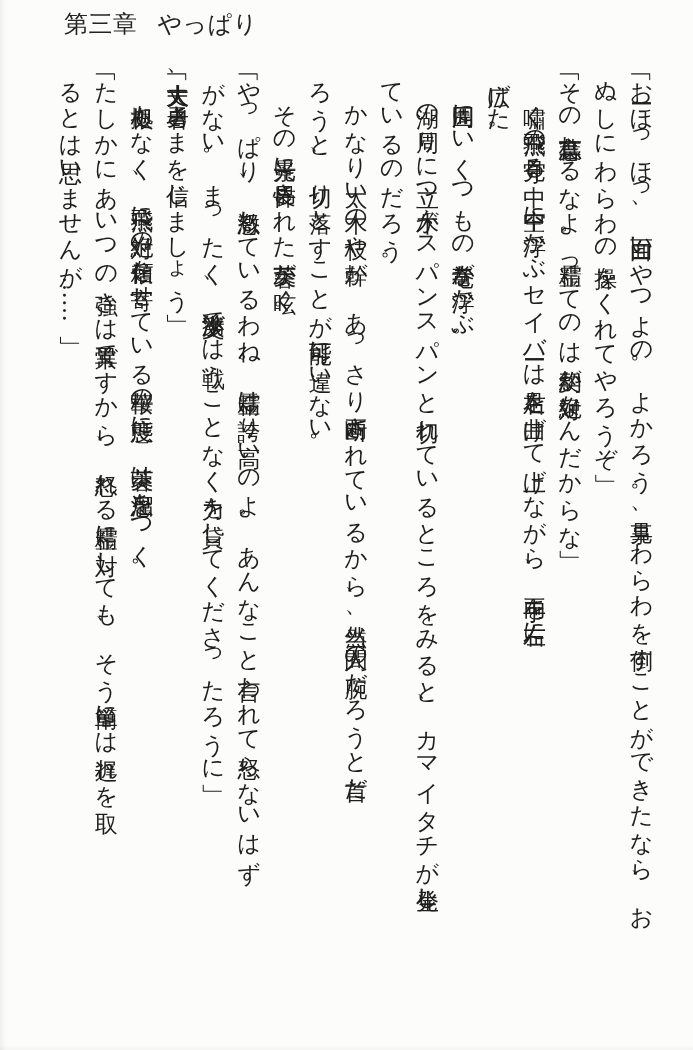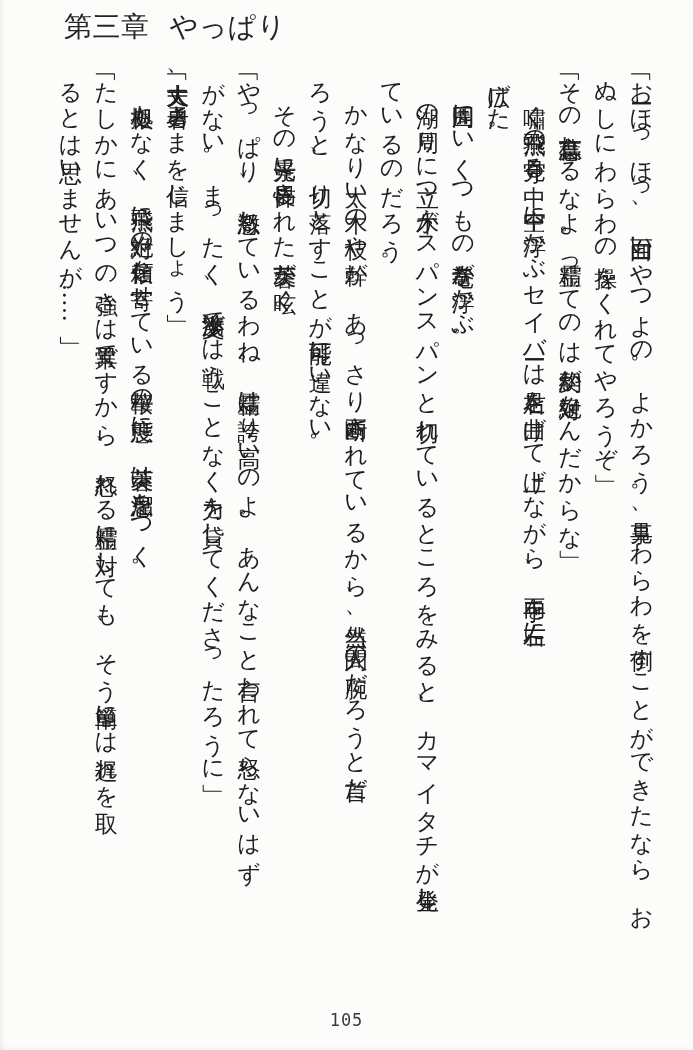--- a/index.html
+++ b/index.html
@@ -25,21 +25,21 @@
     background:
       linear-gradient(to right, rgba(0,0,0,0.05), rgba(0,0,0,0) 6px),
       linear-gradient(to top, rgba(0,0,0,0.03), rgba(0,0,0,0) 5px);
   }
   .chapter-header {
     position: absolute;
     top: 8px;
     left: 64px;
     display: flex;
     gap: 20px;
-    font-size: 28px;
+    font-size: 24px;
     letter-spacing: 0.5px;
     color: #242424;
     white-space: nowrap;
   }
   .text-block {
     position: absolute;
     top: 66px;
     right: 34px;
     width: 607px;
     height: 926px;
@@ -95,15 +95,14 @@
     <div class="tcol">ろうと、切り落とすことが可能に違いない。</div>
     <div class="tcol indent">その光景に畏怖された芙蓉が呟く。</div>
     <div class="tcol">「やっぱり、激怒しているわね。精霊は誇り高いのよ。あんなこと言われて怒らないはず</div>
     <div class="tcol">がない。まったく、交渉次第では戦うことなく力を貸してくださったろうに」</div>
     <div class="tcol">「大丈夫、勇者さまを信じましょう」</div>
     <div class="tcol indent">根拠もなく、飛燕に絶対の信頼を寄せている桜華の態度に、芙蓉は溜息をつく。</div>
     <div class="tcol">「たしかにあいつの強さは異常ですから、怒れる精霊に対しても、そう簡単には遅れを取</div>
     <div class="tcol">るとは思いませんが……」</div>
   </div>
 
-  <div class="page-number">105</div>
 
 </div>
 
 </body></html>

